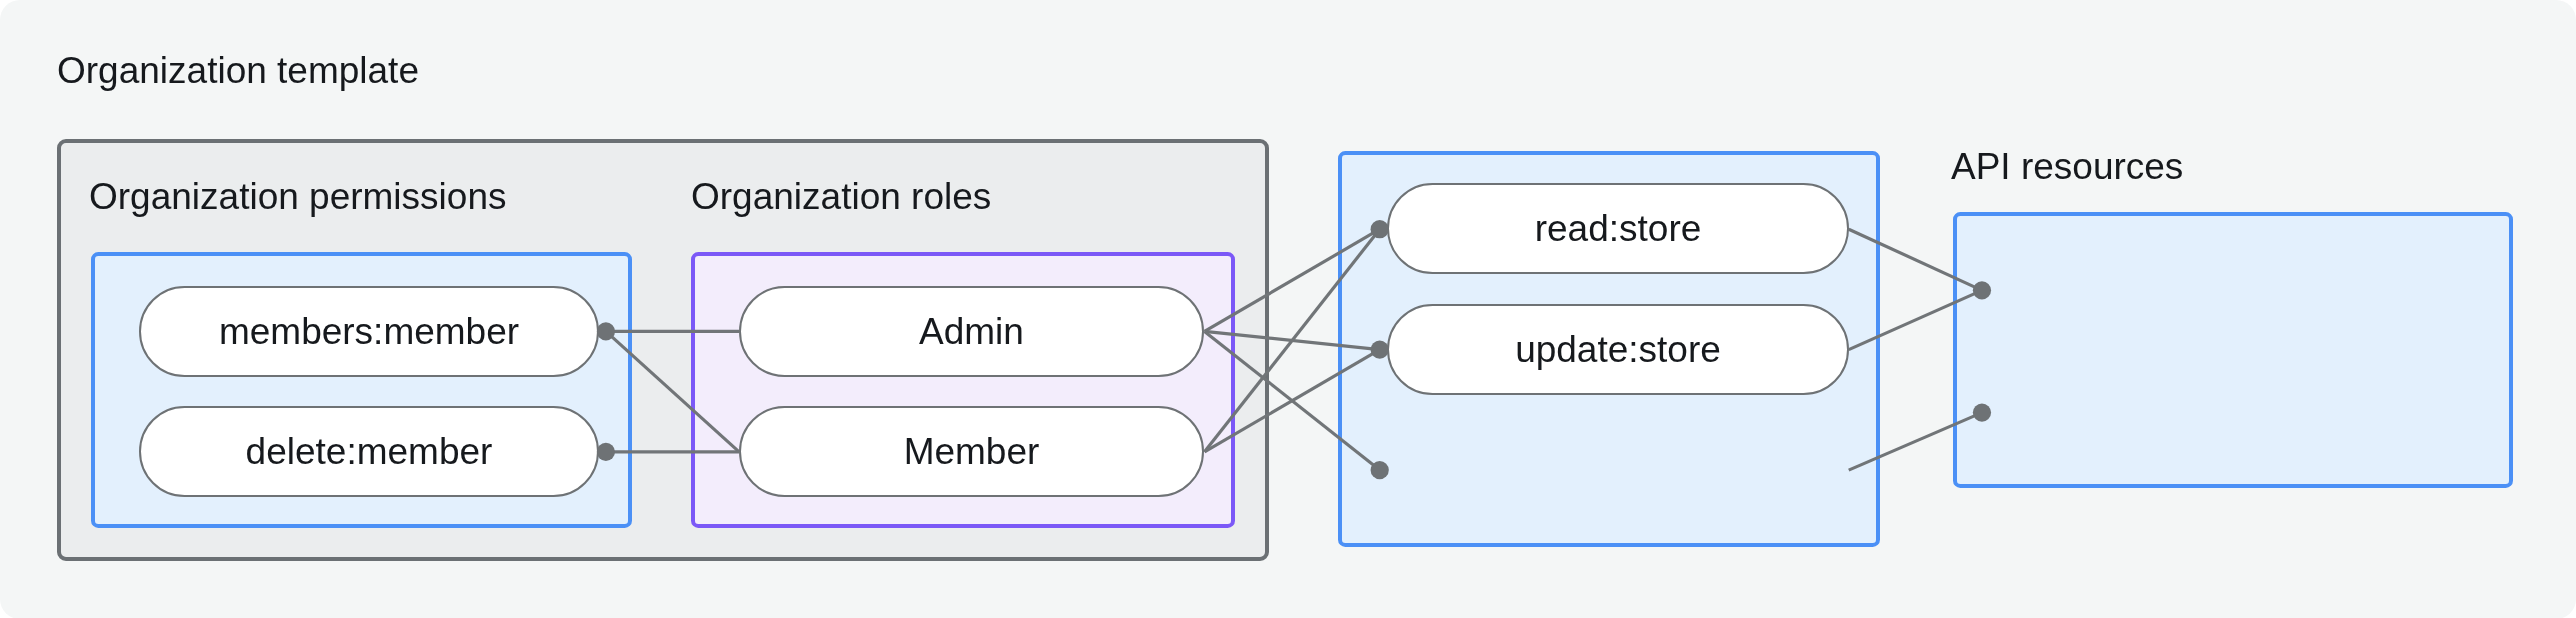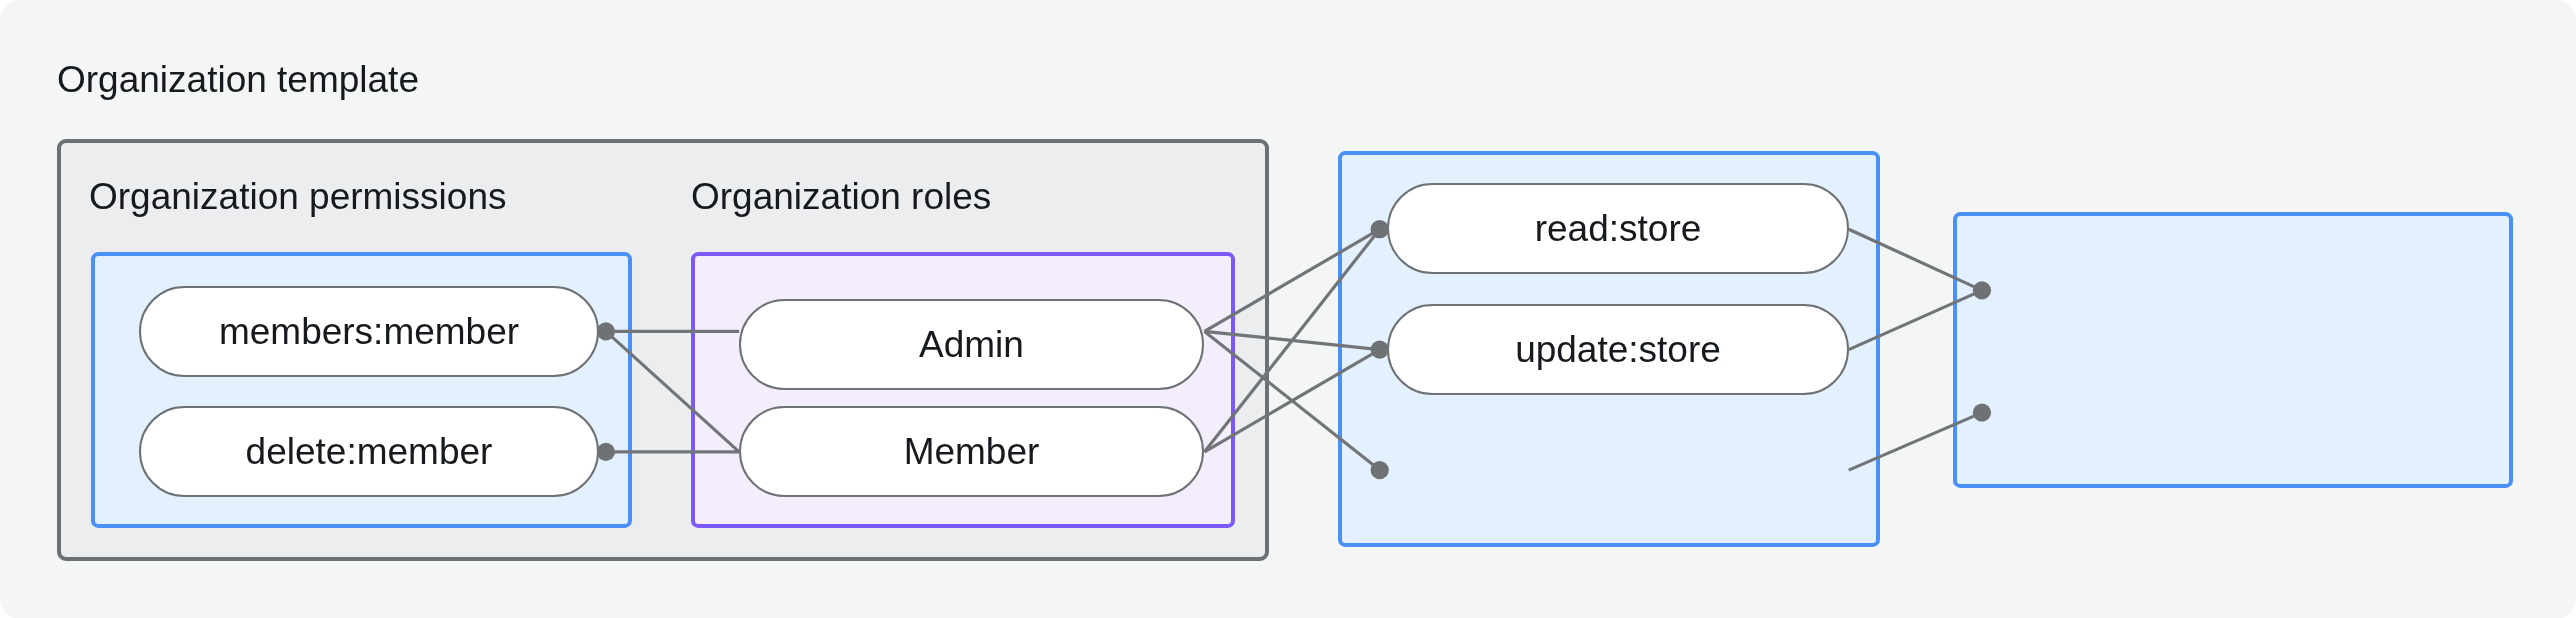--- a/index.html
+++ b/index.html
@@ -18,33 +18,33 @@
   .box.purple{background:var(--purple_fill,#F3EDFC);border:4.6px solid var(--purple_border,#7B58F7);border-radius:7.3px;}
   .pill{
     position:absolute;box-sizing:border-box;height:91px;border-radius:912px;
     background:var(--pill_fill,#FFFFFF);border:2.7px solid var(--pill_border,#6E7275);
     display:flex;align-items:center;justify-content:center;
     font-size:37px;color:var(--text,#16191D);font-weight:400;white-space:nowrap;
     z-index:2;
     text-align:center;
   }
   
-  .h-org-template{left:57px;top:59px;}
+  .h-org-template{left:57px;top:50px;}
   .h-org-permissions{left:89px;top:176px;}
   .h-org-roles{left:691px;top:176px;}
   .h-permissions{left:1338px;top:75px;}
   .h-api-resources{left:1951px;top:146px;}
   .b-org-template{left:57px;top:139px;width:1212px;height:422px;}
   .b-org-permissions{left:91px;top:252px;width:541px;height:276px;}
   .b-org-roles{left:691px;top:252px;width:544px;height:276px;}
   .b-permissions{left:1338px;top:151px;width:542px;height:396px;}
   .b-api-resources{left:1953px;top:212px;width:560px;height:276px;}
   .p-invite{left:139px;top:286px;width:460px;}
   .p-delete{left:139px;top:406px;width:460px;}
-  .p-admin{left:739px;top:286px;width:465px;margin-top:13px;}
+  .p-admin{left:739px;top:286px;width:465px;}
   .p-member{left:739px;top:406px;width:465px;}
   .p-read{left:1387px;top:183px;width:462px;}
   .p-update{left:1387px;top:304px;width:462px;}
   .p-manage{left:1387px;top:424px;width:462px;}
   .p-api-members{left:1989px;top:245px;width:493px;}
   .p-api-billing{left:1989px;top:367px;width:493px;}
   #connectors{position:absolute;left:0;top:0;z-index:5;pointer-events:none;}
 </style>
 </head>
 <body>
@@ -53,20 +53,21 @@
 
   <div class="box gray b-org-template"></div>
   <div class="box blue b-org-permissions"></div>
   <div class="box purple b-org-roles"></div>
   <div class="box blue b-permissions"></div>
   <div class="box blue b-api-resources"></div>
 
   <div class="heading h-org-template">Organization template</div>
   <div class="heading h-org-roles">Organization roles</div>
   <div class="heading h-org-permissions">Organization permissions</div>
+  <div class="heading h-api-resources">API resources</div>
 
   <div class="pill p-invite">members:member</div>
   <div class="pill p-delete">delete:member</div>
   <div class="pill p-admin">Admin</div>
   <div class="pill p-member">Member</div>
   <div class="pill p-read">read:store</div>
   <div class="pill p-update">update:store</div>
 
   <svg id="connectors" width="2576" height="619" viewBox="0 0 2823 678">
       <line x1="664" y1="363" x2="810" y2="363" stroke="#717578" stroke-width="3.5"></line>

